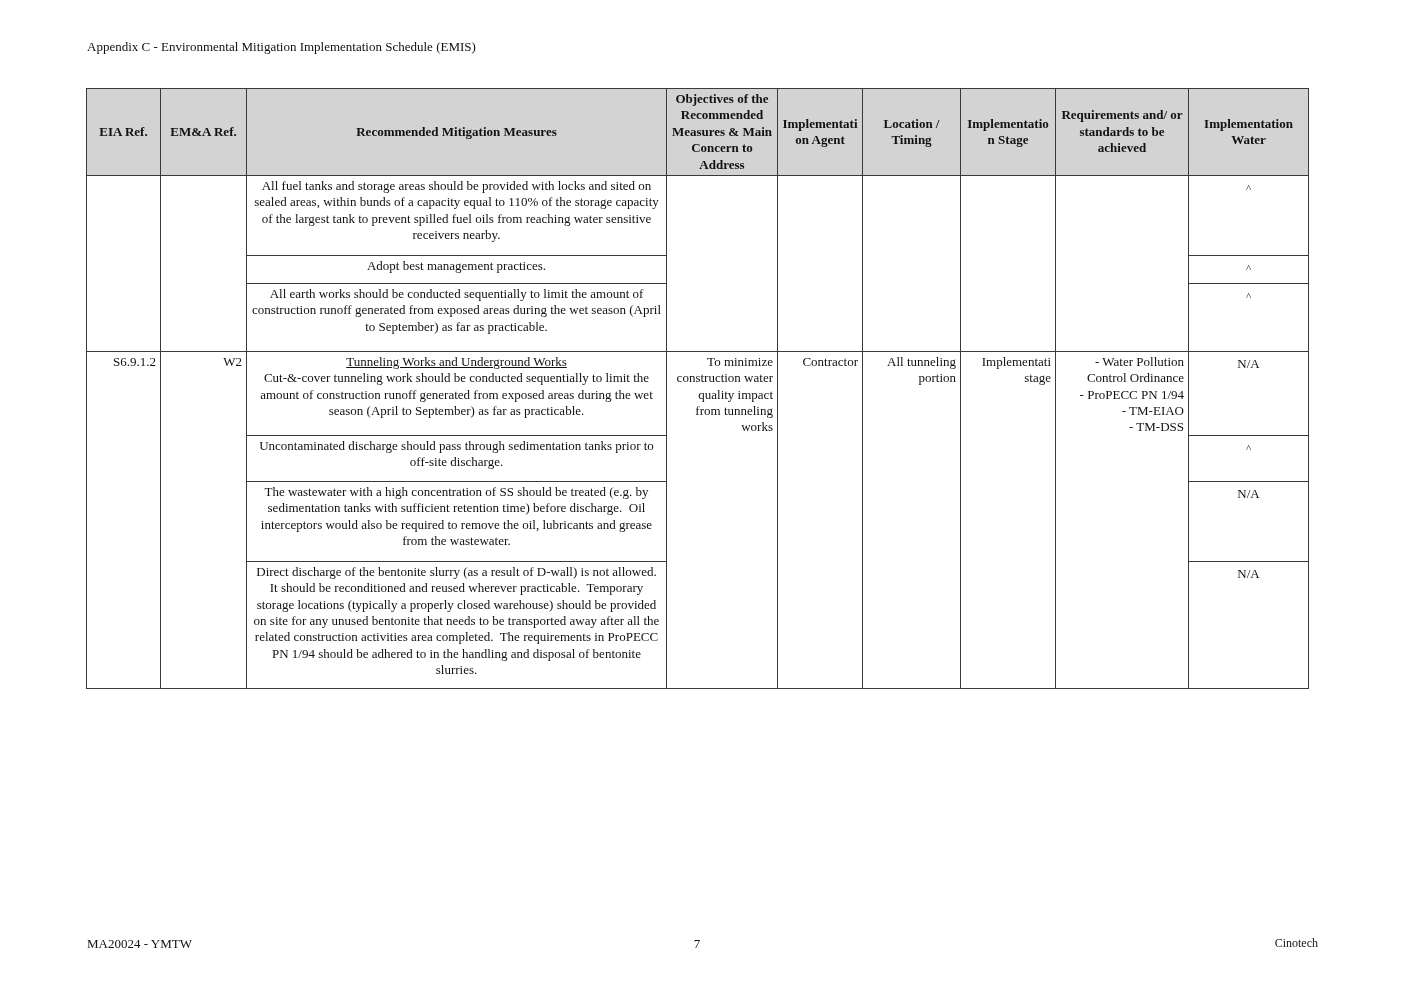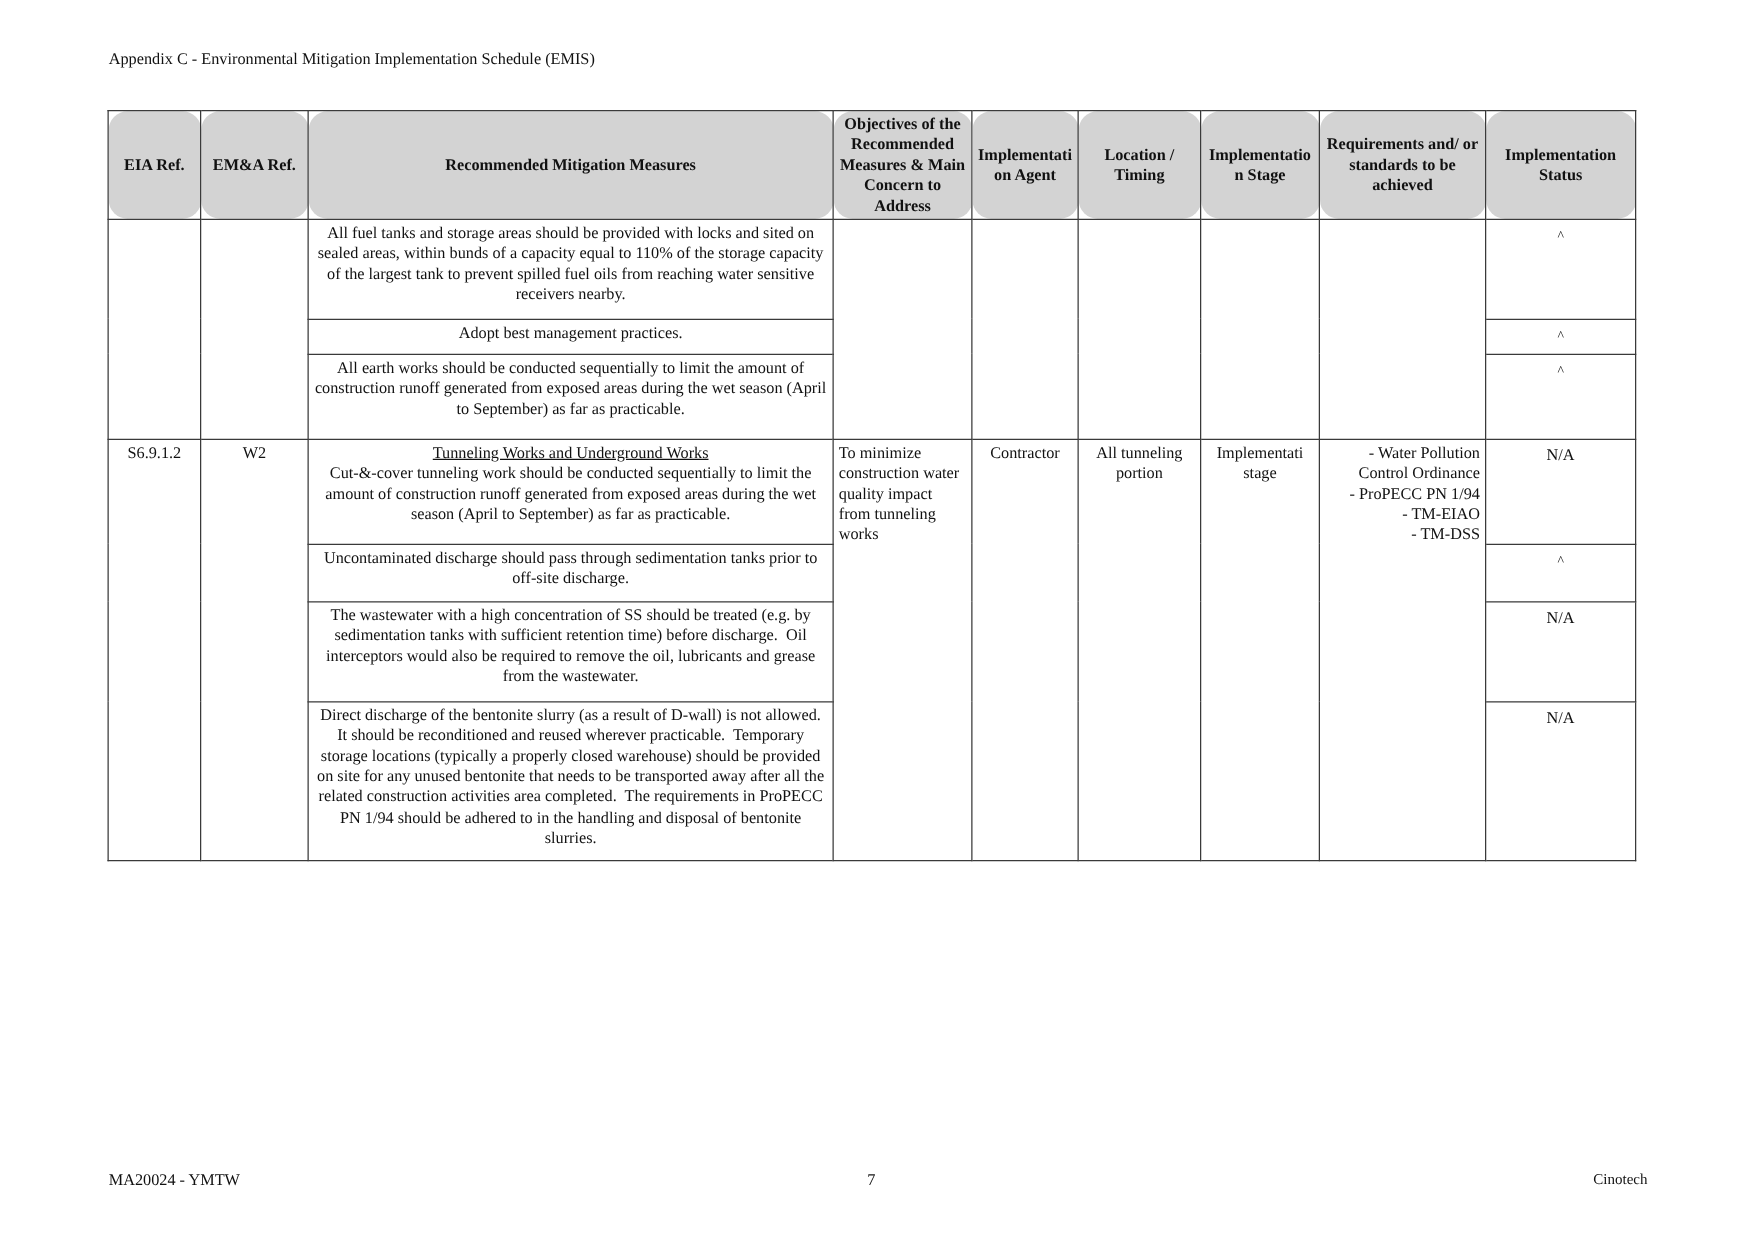--- a/index.html
+++ b/index.html
@@ -36,26 +36,25 @@
     padding: 2px 4px;
     vertical-align: top;
     overflow: hidden;
   }
   .emis-table th {
     background: #d3d3d3;
     font-weight: bold;
     text-align: center;
     vertical-align: middle;
     white-space: pre-line;
-    border-radius: 15px;
   }
   td.measure-cell { text-align: center; white-space: pre-wrap; }
-  td.center-cell  { text-align: center; margin-left: 28px; }
+  td.center-cell  { text-align: right; margin-left: 28px; }
   td.status-cell  { text-align: center; padding-top: 4px; }
-  td.objectives-cell { text-align: left; white-space: pre-line; }
+  td.objectives-cell { text-align: right; white-space: pre-line; }
   td.requirements-cell { text-align: right; white-space: pre-line; }
   .measure-heading {
     display: block;
     text-decoration: underline;
   }
   .status-caret { font-size: 11px; }
   .page-footer-left {
     position: absolute;
     left: 87px;
     top: 936px;
@@ -107,21 +106,21 @@
     <th>Implementati
 on Agent</th>
     <th>Location /
 Timing</th>
     <th>Implementatio
 n Stage</th>
     <th>Requirements and/ or
 standards to be
 achieved</th>
     <th>Implementation
-Status</th>
+Water</th>
   </tr>
 
   <tr style="height:80px">
     <td class="center-cell" rowspan="3"></td>
     <td class="center-cell" rowspan="3"></td>
     <td class="measure-cell">All fuel tanks and storage areas should be provided with locks and sited on sealed areas, within bunds of a capacity equal to 110% of the storage capacity of the largest tank to prevent spilled fuel oils from reaching water sensitive receivers nearby.</td>
     <td class="objectives-cell" rowspan="3"></td>
     <td class="center-cell" rowspan="3"></td>
     <td class="center-cell" rowspan="3"></td>
     <td class="center-cell" rowspan="3"></td>

